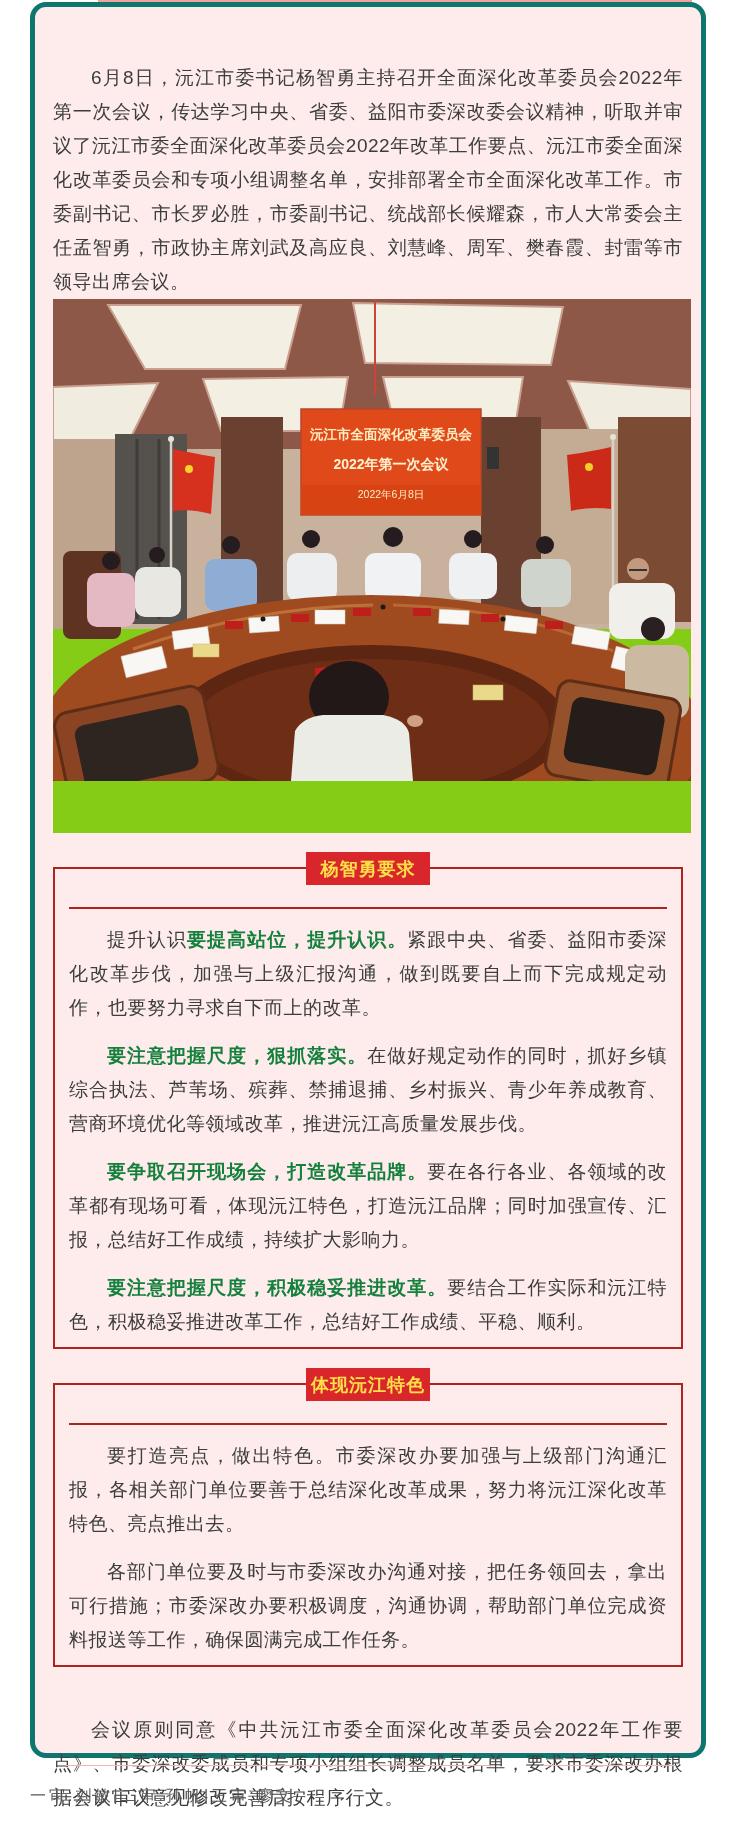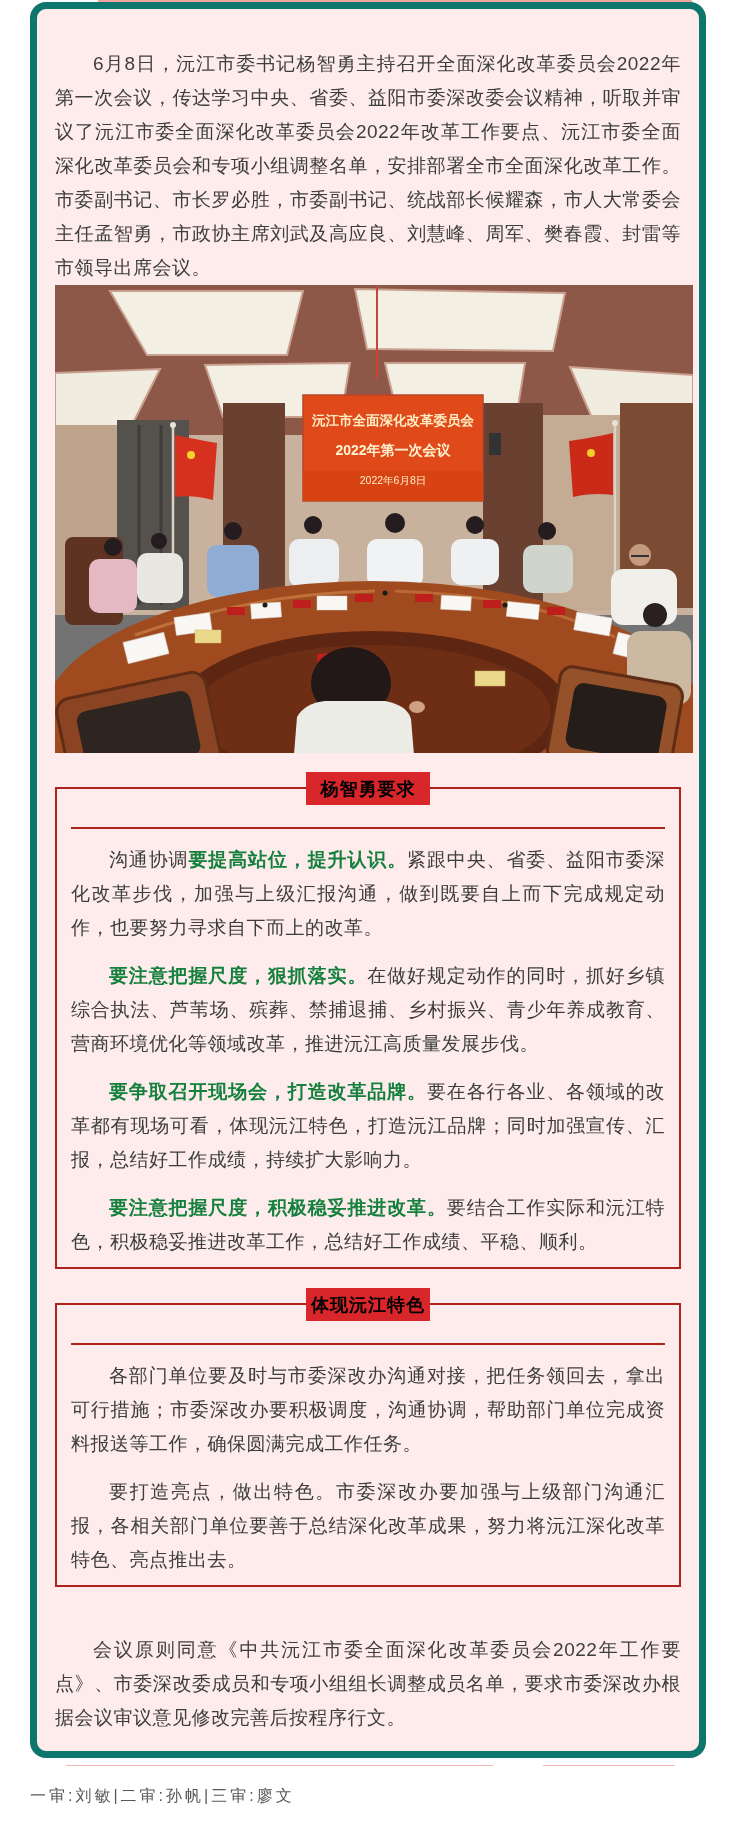--- a/index.html
+++ b/index.html
@@ -1,27 +1,27 @@
 <!DOCTYPE html>
 <html><head>
 <meta charset="utf-8">
 <style>
   html,body{margin:0;padding:0;background:#ffffff;}
   body{width:739px;height:1837px;position:relative;overflow:hidden;
        font-family:"Liberation Sans","DejaVu Sans",sans-serif;}
   .top-line{position:absolute;top:0;left:98px;width:594px;height:2px;background:#f0a49d;}
   .card{position:absolute;left:30px;top:2px;width:676px;height:1756px;box-sizing:border-box;
-        background:#fdeceb;border:7px solid #0f766e;border-radius:16px;padding:0 18px;}
+        background:#fdeceb;border:5px solid #0f766e;border-radius:16px;padding:16px 18px;}
   .intro{margin:38px 0 0 0;font-size:19px;line-height:34px;color:#3d3d3d;
          text-align:justify;text-indent:2em;letter-spacing:.5px;}
-  .photo{margin-top:0;width:638px;height:468px;overflow:hidden;background:#737373;}
+  .photo{margin-top:0;width:638px;height:534px;overflow:hidden;background:#84cc16;}
   .photo svg{display:block;}
   .section{position:relative;border:2px solid #ad231d;margin-top:34px;padding:0 14px 8px;}
   .badge{position:absolute;top:-17px;left:50%;transform:translateX(-50%);
-         width:124px;height:33px;background:#d8262b;color:#000000;font-weight:bold;
+         width:124px;height:33px;background:#d8262b;color:#fde047;font-weight:bold;
          font-size:18px;display:flex;align-items:center;justify-content:center;letter-spacing:1px;}
   .rule{height:2px;background:#ad231d;margin:38px 0 0 0;}
   .section p{font-size:19px;line-height:34px;color:#3d3d3d;text-align:justify;
              text-indent:2em;margin:14px 0 0 0;letter-spacing:.5px;}
   .section p b{color:#15803d;}
   .closing{margin:46px 0 0 0;font-size:19px;line-height:34px;color:#3d3d3d;
            text-align:justify;text-indent:2em;letter-spacing:.5px;}
   .divider{position:absolute;height:1px;background:#f3b4ae;}
   .divider-1{top:1765px;left:66px;width:427px;}
   .divider-2{top:1765px;left:543px;width:132px;}
@@ -139,31 +139,31 @@
       <g transform="rotate(10 560 438)">
         <rect x="498" y="390" width="124" height="96" rx="12" fill="#94512a" stroke="#5f2d15" stroke-width="3"></rect>
         <rect x="514" y="404" width="94" height="66" rx="10" fill="#241d1a"></rect>
       </g>
     </svg>
   </div>
 
   <section class="section">
     <div class="badge">杨智勇要求</div>
     <div class="rule"></div>
-    <p><span>沟通协调</span><b>要提高站位，提升认识。</b><span>紧跟中央、省委、益阳市委深化改革步伐，加强与上级汇报沟通，做到既要自上而下完成规定动作，也要努力寻求自下而上的改革。</span></p>
+    <p><span>提升认识</span><b>要提高站位，提升认识。</b><span>紧跟中央、省委、益阳市委深化改革步伐，加强与上级汇报沟通，做到既要自上而下完成规定动作，也要努力寻求自下而上的改革。</span></p>
     <p><span></span><b>要注意把握尺度，狠抓落实。</b><span>在做好规定动作的同时，抓好乡镇综合执法、芦苇场、殡葬、禁捕退捕、乡村振兴、青少年养成教育、营商环境优化等领域改革，推进沅江高质量发展步伐。</span></p>
     <p><span></span><b>要争取召开现场会，打造改革品牌。</b><span>要在各行各业、各领域的改革都有现场可看，体现沅江特色，打造沅江品牌；同时加强宣传、汇报，总结好工作成绩，持续扩大影响力。</span></p>
     <p><span></span><b>要注意把握尺度，积极稳妥推进改革。</b><span>要结合工作实际和沅江特色，积极稳妥推进改革工作，总结好工作成绩、平稳、顺利。</span></p>
   </section>
 
   <section class="section">
     <div class="badge">体现沅江特色</div>
     <div class="rule"></div>
+    <p><span></span><b></b><span>要打造亮点，做出特色。市委深改办要加强与上级部门沟通汇报，各相关部门单位要善于总结深化改革成果，努力将沅江深化改革特色、亮点推出去。</span></p>
     <p><span></span><b></b><span>各部门单位要及时与市委深改办沟通对接，把任务领回去，拿出可行措施；市委深改办要积极调度，沟通协调，帮助部门单位完成资料报送等工作，确保圆满完成工作任务。</span></p>
-    <p><span></span><b></b><span>要打造亮点，做出特色。市委深改办要加强与上级部门沟通汇报，各相关部门单位要善于总结深化改革成果，努力将沅江深化改革特色、亮点推出去。</span></p>
   </section>
 
   <p class="closing">会议原则同意《中共沅江市委全面深化改革委员会2022年工作要点》、市委深改委成员和专项小组组长调整成员名单，要求市委深改办根据会议审议意见修改完善后按程序行文。</p>
 </div>
 
 <div class="divider divider-1"></div>
 <div class="divider divider-2"></div>
 
 <div class="footer">
   <div>一审:刘敏|二审:孙帆|三审:廖文</div>

